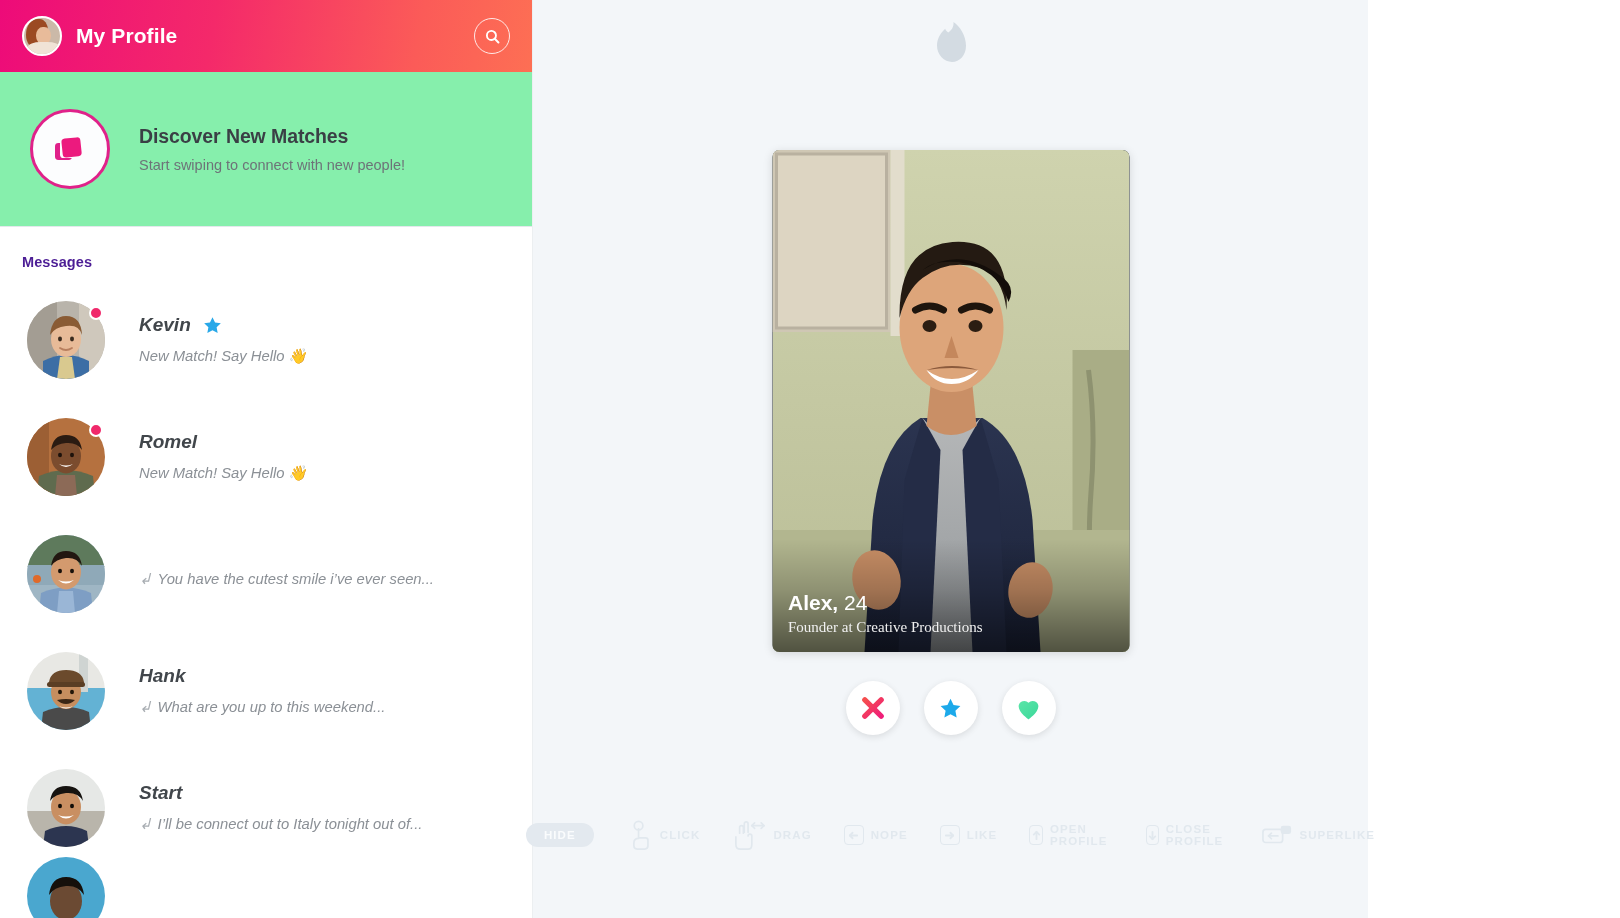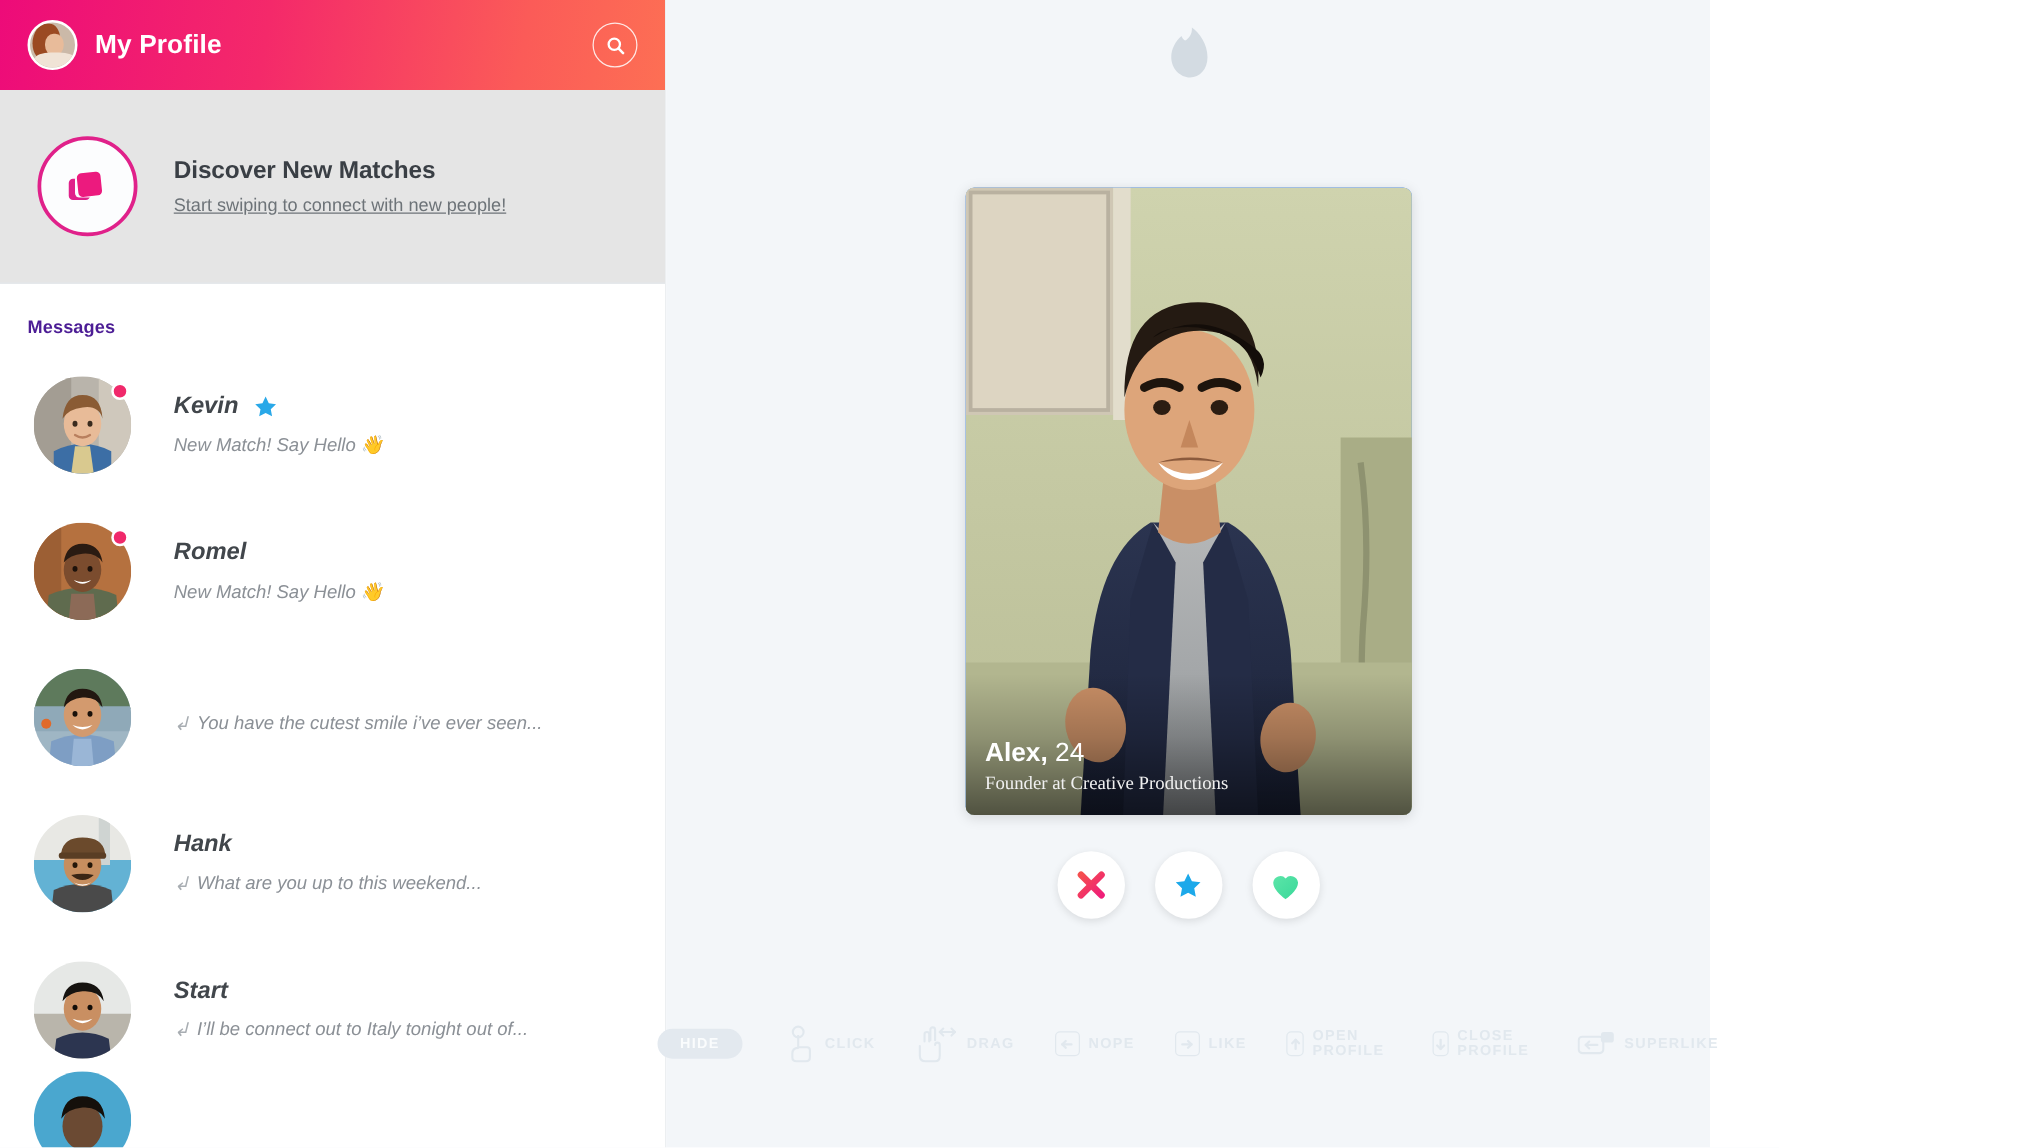--- a/index.html
+++ b/index.html
@@ -42,31 +42,31 @@
   }
   .search-btn {
     position:absolute; right:22px; top:18px;
     width:36px; height:36px; border-radius:50%;
     border:1.6px solid rgba(255,255,255,.85);
     display:flex; align-items:center; justify-content:center;
   }
 
   
   .discover {
-    height:155px; background:#e5e5e5; display:flex; align-items:center;
+    height:155px; background:#86efac; display:flex; align-items:center;
     padding:0 0 0 30px; border-bottom:1px solid #e4e8ec;
   }
   .disc-ring {
     width:80px; height:80px; border-radius:50%;
     border:3px solid #E0218A; background:#fcfdfe;
     display:flex; align-items:center; justify-content:center; flex:0 0 80px;
   }
   .disc-text { margin-left:29px; }
   .disc-title { font-size:19.5px; font-weight:bold; color:#3a3f45; letter-spacing:-.1px; }
-  .disc-sub { font-size:14.5px; color:#6d7378; margin-top:9px;text-decoration:underline; }
+  .disc-sub { font-size:14.5px; color:#6d7378; margin-top:9px; }
 
   
   .msg-head {
     color:#4c1d95; font-size:14.5px; font-weight:bold;
     padding:27px 0 0 22px; letter-spacing:.1px;
   }
   .msg-list { padding-top:11px; }
   .msg-row {
     display:flex; align-items:center; height:117px; padding-left:27px;
   }
@@ -85,21 +85,21 @@
   .reply-arrow { color:#a8adb2; font-size:15px; }
 
   
   .main {
     flex:1; height:918px; background:#f3f6f9; position:relative;
   }
   .flame { position:absolute; left:50%; transform:translateX(-50%); top:20px; }
   .card {
     position:absolute; left:50%; transform:translateX(-50%); top:150px;
     width:357px; height:502px; border-radius:7px; overflow:hidden;
-    box-shadow:0 2px 10px rgba(0,0,0,.13); background:#3b82f6;
+    box-shadow:0 2px 10px rgba(0,0,0,.13); background:#0f172a;
   }
   .card-photo { position:absolute; inset:0; }
   .card-info {
     position:absolute; left:0; right:0; bottom:0; padding:0 0 16px 16px;
     background:linear-gradient(to top, rgba(0,0,0,.55) 0%, rgba(0,0,0,.20) 55%, rgba(0,0,0,0) 100%);
     padding-top:52px;
   }
   .c-name { color:#fff; font-size:21px; font-weight:bold; }
   .c-name .age { font-weight:normal; }
   .c-job { color:#f0f0f0; font-size:15px; margin-top:4px;font-family:Liberation Serif, serif; }

